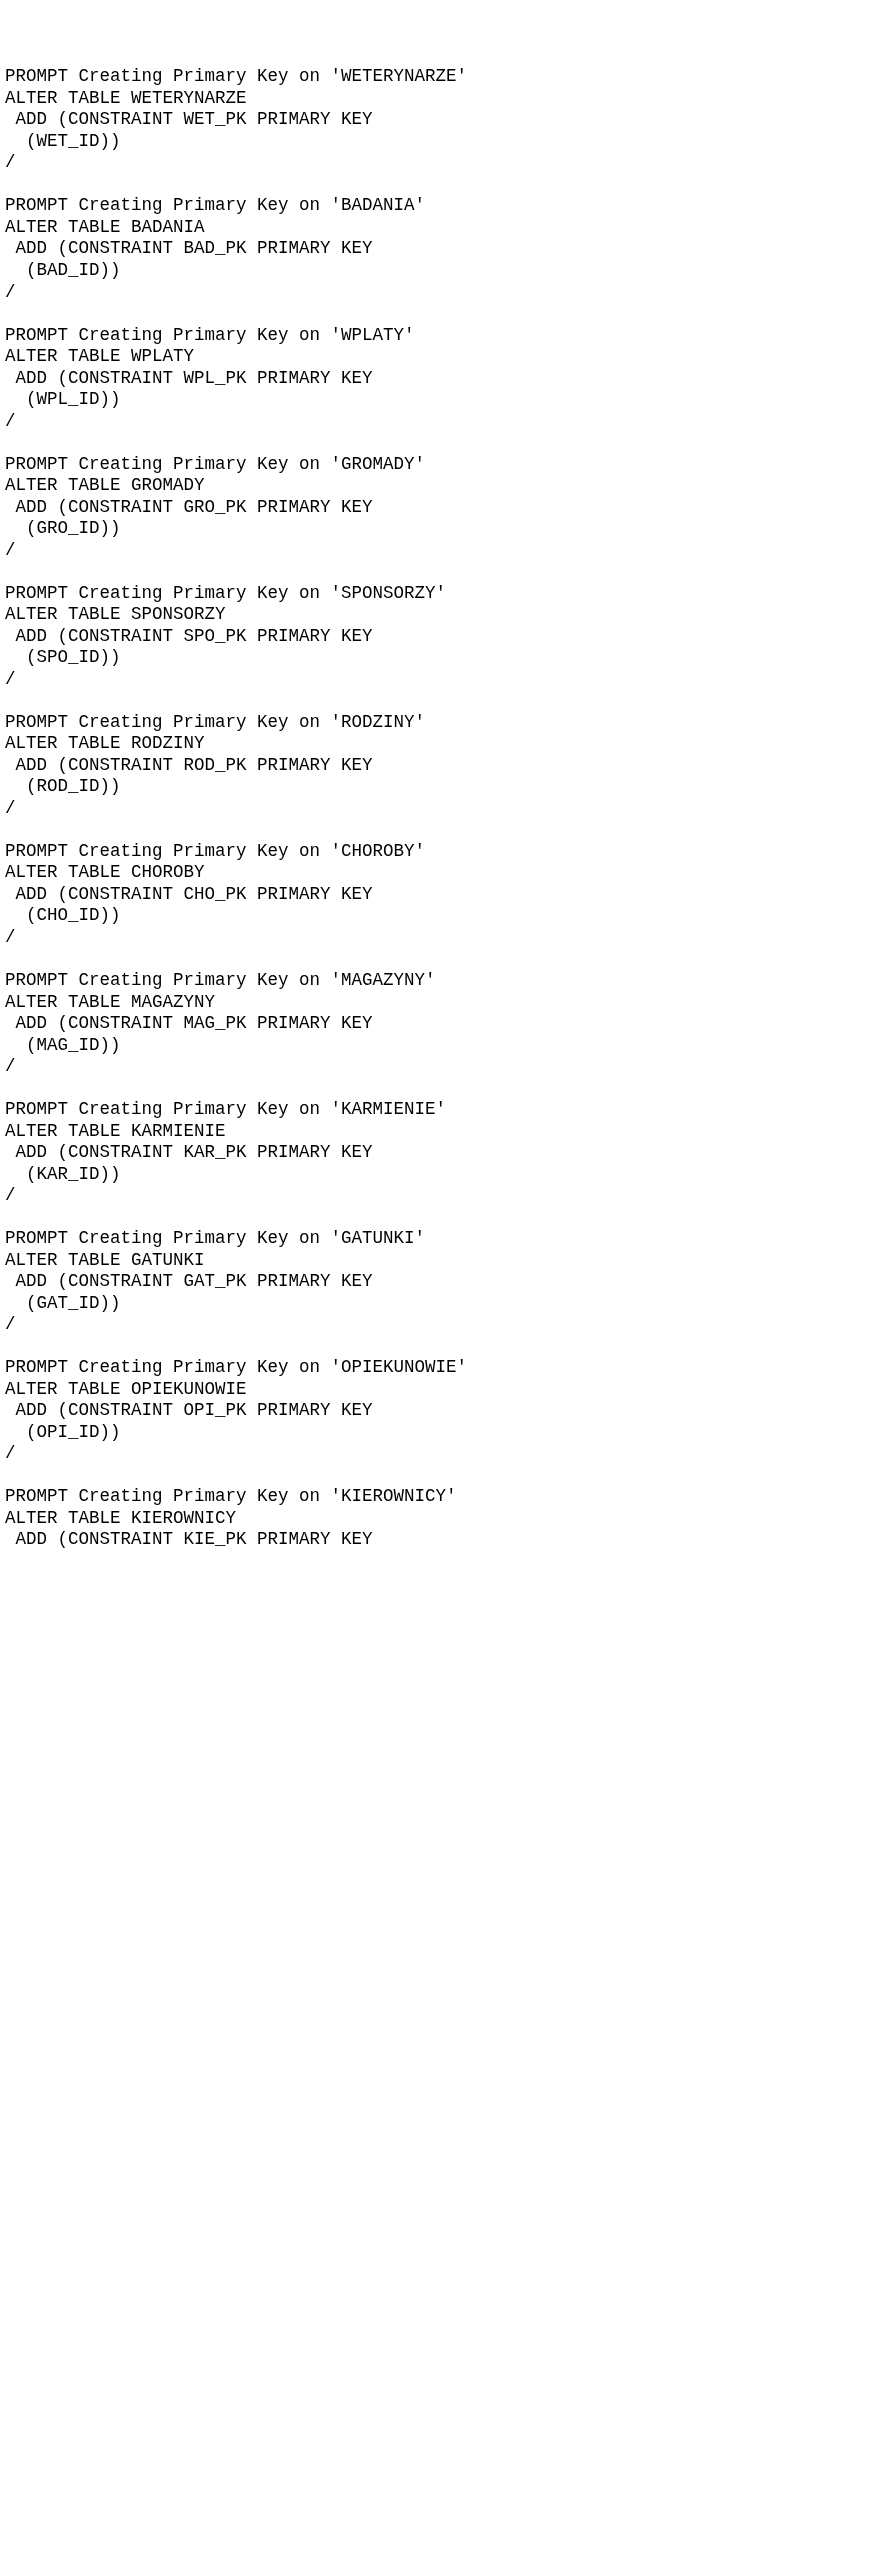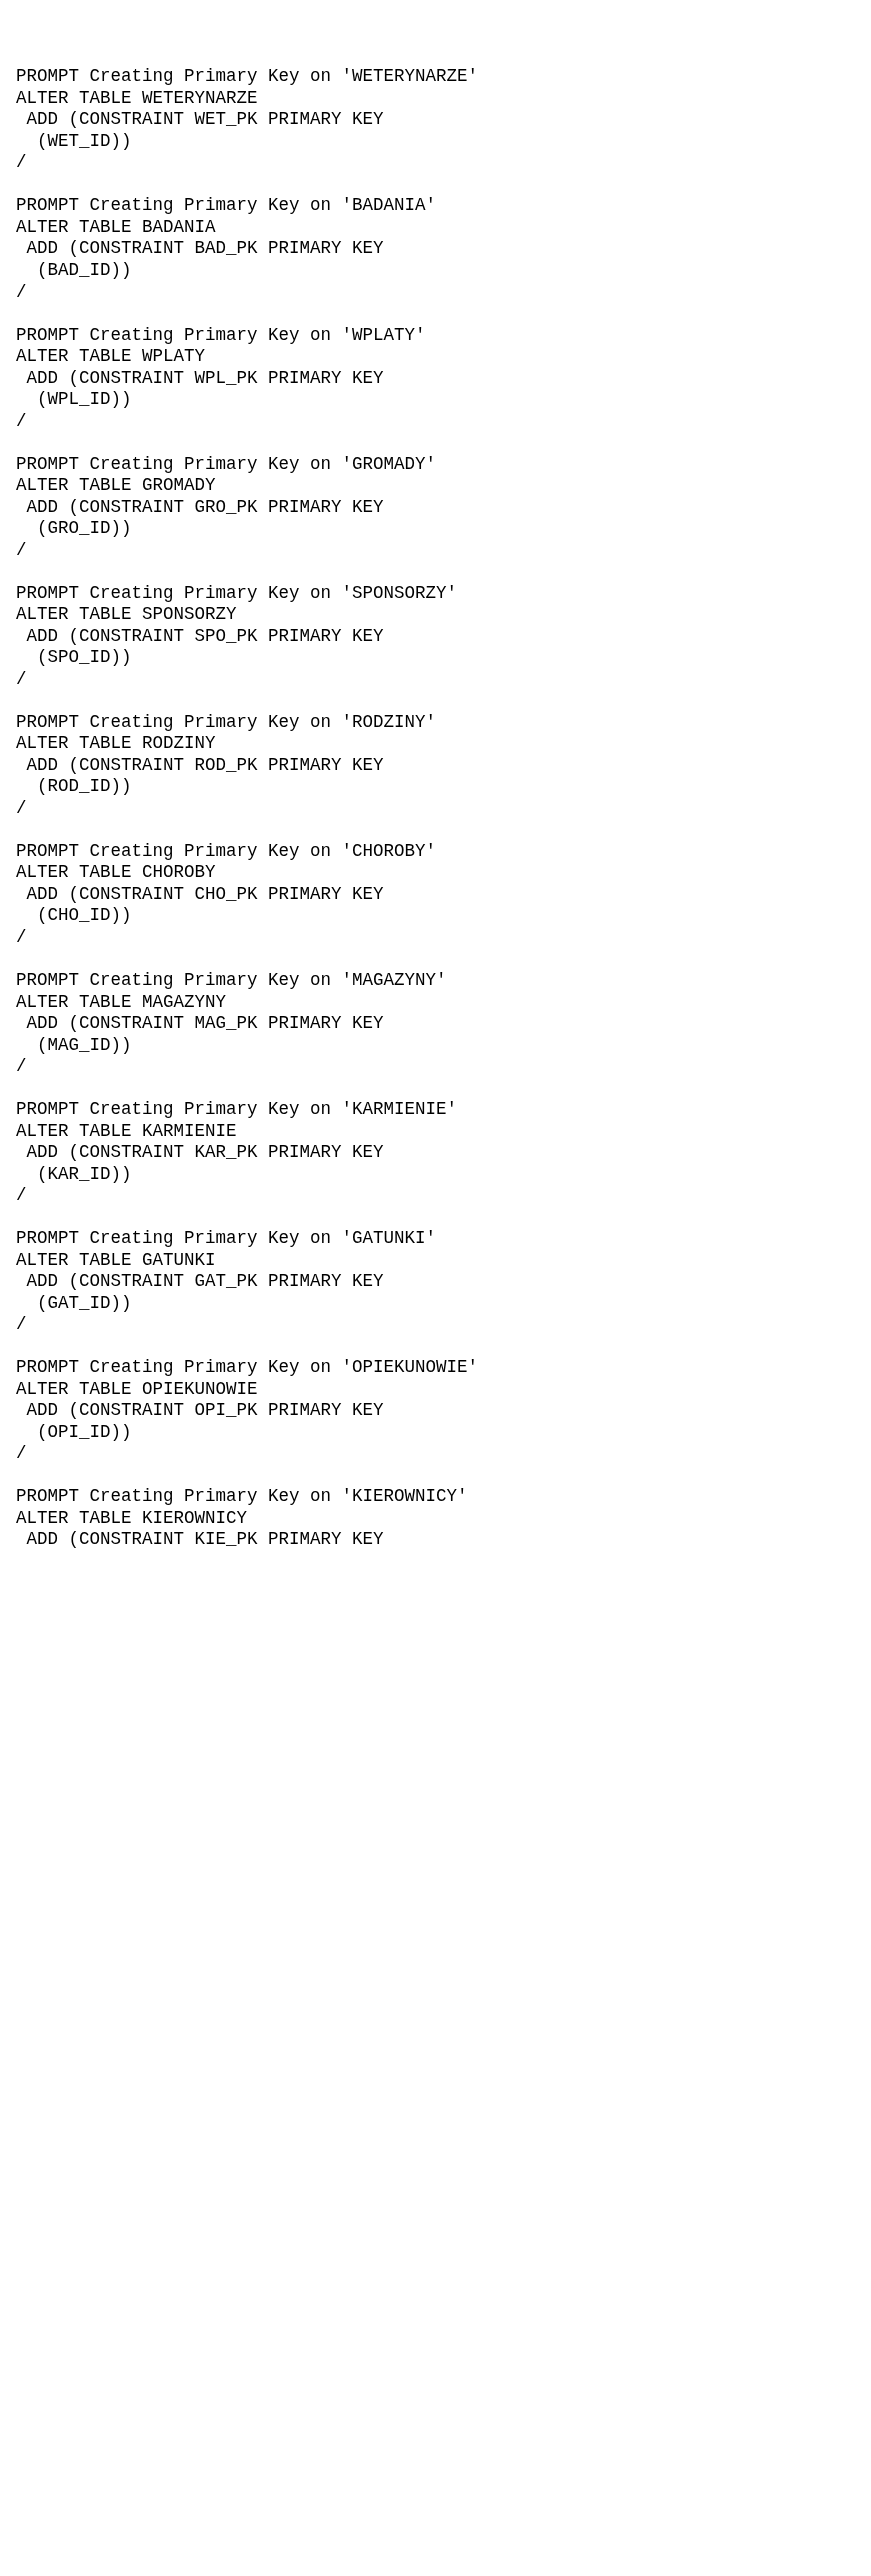--- a/index.html
+++ b/index.html
@@ -10,21 +10,21 @@
   body {
     width: 871px;
     font-family: "Courier New", Courier, monospace;
     font-size: 17.5px;
     line-height: 1.23;
     white-space: pre;
     color: #000000;
     padding: 1.8px 0 0 0;
   }
   .page {
-    padding-left: 16px;
+    padding-left: 5px;
   }
 </style>
 </head>
 <body>
 
 
 <div class="page" id="page"><div>PROMPT Creating Primary Key on 'WETERYNARZE'</div><div>ALTER TABLE WETERYNARZE</div><div> ADD (CONSTRAINT WET_PK PRIMARY KEY</div><div>  (WET_ID))</div><div>/</div><div>&nbsp;</div><div>PROMPT Creating Primary Key on 'BADANIA'</div><div>ALTER TABLE BADANIA</div><div> ADD (CONSTRAINT BAD_PK PRIMARY KEY</div><div>  (BAD_ID))</div><div>/</div><div>&nbsp;</div><div>PROMPT Creating Primary Key on 'WPLATY'</div><div>ALTER TABLE WPLATY</div><div> ADD (CONSTRAINT WPL_PK PRIMARY KEY</div><div>  (WPL_ID))</div><div>/</div><div>&nbsp;</div><div>PROMPT Creating Primary Key on 'GROMADY'</div><div>ALTER TABLE GROMADY</div><div> ADD (CONSTRAINT GRO_PK PRIMARY KEY</div><div>  (GRO_ID))</div><div>/</div><div>&nbsp;</div><div>PROMPT Creating Primary Key on 'SPONSORZY'</div><div>ALTER TABLE SPONSORZY</div><div> ADD (CONSTRAINT SPO_PK PRIMARY KEY</div><div>  (SPO_ID))</div><div>/</div><div>&nbsp;</div><div>PROMPT Creating Primary Key on 'RODZINY'</div><div>ALTER TABLE RODZINY</div><div> ADD (CONSTRAINT ROD_PK PRIMARY KEY</div><div>  (ROD_ID))</div><div>/</div><div>&nbsp;</div><div>PROMPT Creating Primary Key on 'CHOROBY'</div><div>ALTER TABLE CHOROBY</div><div> ADD (CONSTRAINT CHO_PK PRIMARY KEY</div><div>  (CHO_ID))</div><div>/</div><div>&nbsp;</div><div>PROMPT Creating Primary Key on 'MAGAZYNY'</div><div>ALTER TABLE MAGAZYNY</div><div> ADD (CONSTRAINT MAG_PK PRIMARY KEY</div><div>  (MAG_ID))</div><div>/</div><div>&nbsp;</div><div>PROMPT Creating Primary Key on 'KARMIENIE'</div><div>ALTER TABLE KARMIENIE</div><div> ADD (CONSTRAINT KAR_PK PRIMARY KEY</div><div>  (KAR_ID))</div><div>/</div><div>&nbsp;</div><div>PROMPT Creating Primary Key on 'GATUNKI'</div><div>ALTER TABLE GATUNKI</div><div> ADD (CONSTRAINT GAT_PK PRIMARY KEY</div><div>  (GAT_ID))</div><div>/</div><div>&nbsp;</div><div>PROMPT Creating Primary Key on 'OPIEKUNOWIE'</div><div>ALTER TABLE OPIEKUNOWIE</div><div> ADD (CONSTRAINT OPI_PK PRIMARY KEY</div><div>  (OPI_ID))</div><div>/</div><div>&nbsp;</div><div>PROMPT Creating Primary Key on 'KIEROWNICY'</div><div>ALTER TABLE KIEROWNICY</div><div> ADD (CONSTRAINT KIE_PK PRIMARY KEY</div></div>
 
 
 

